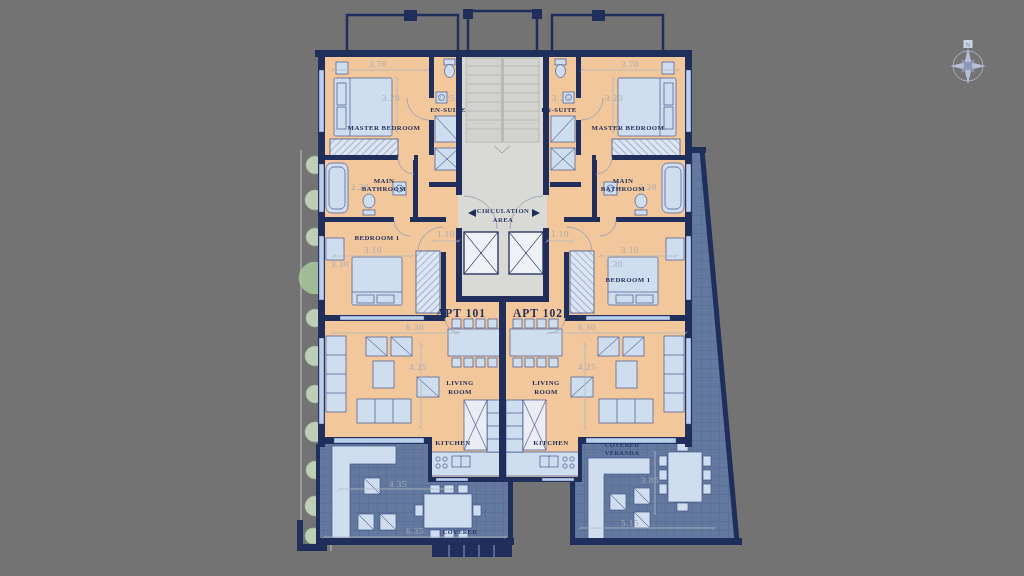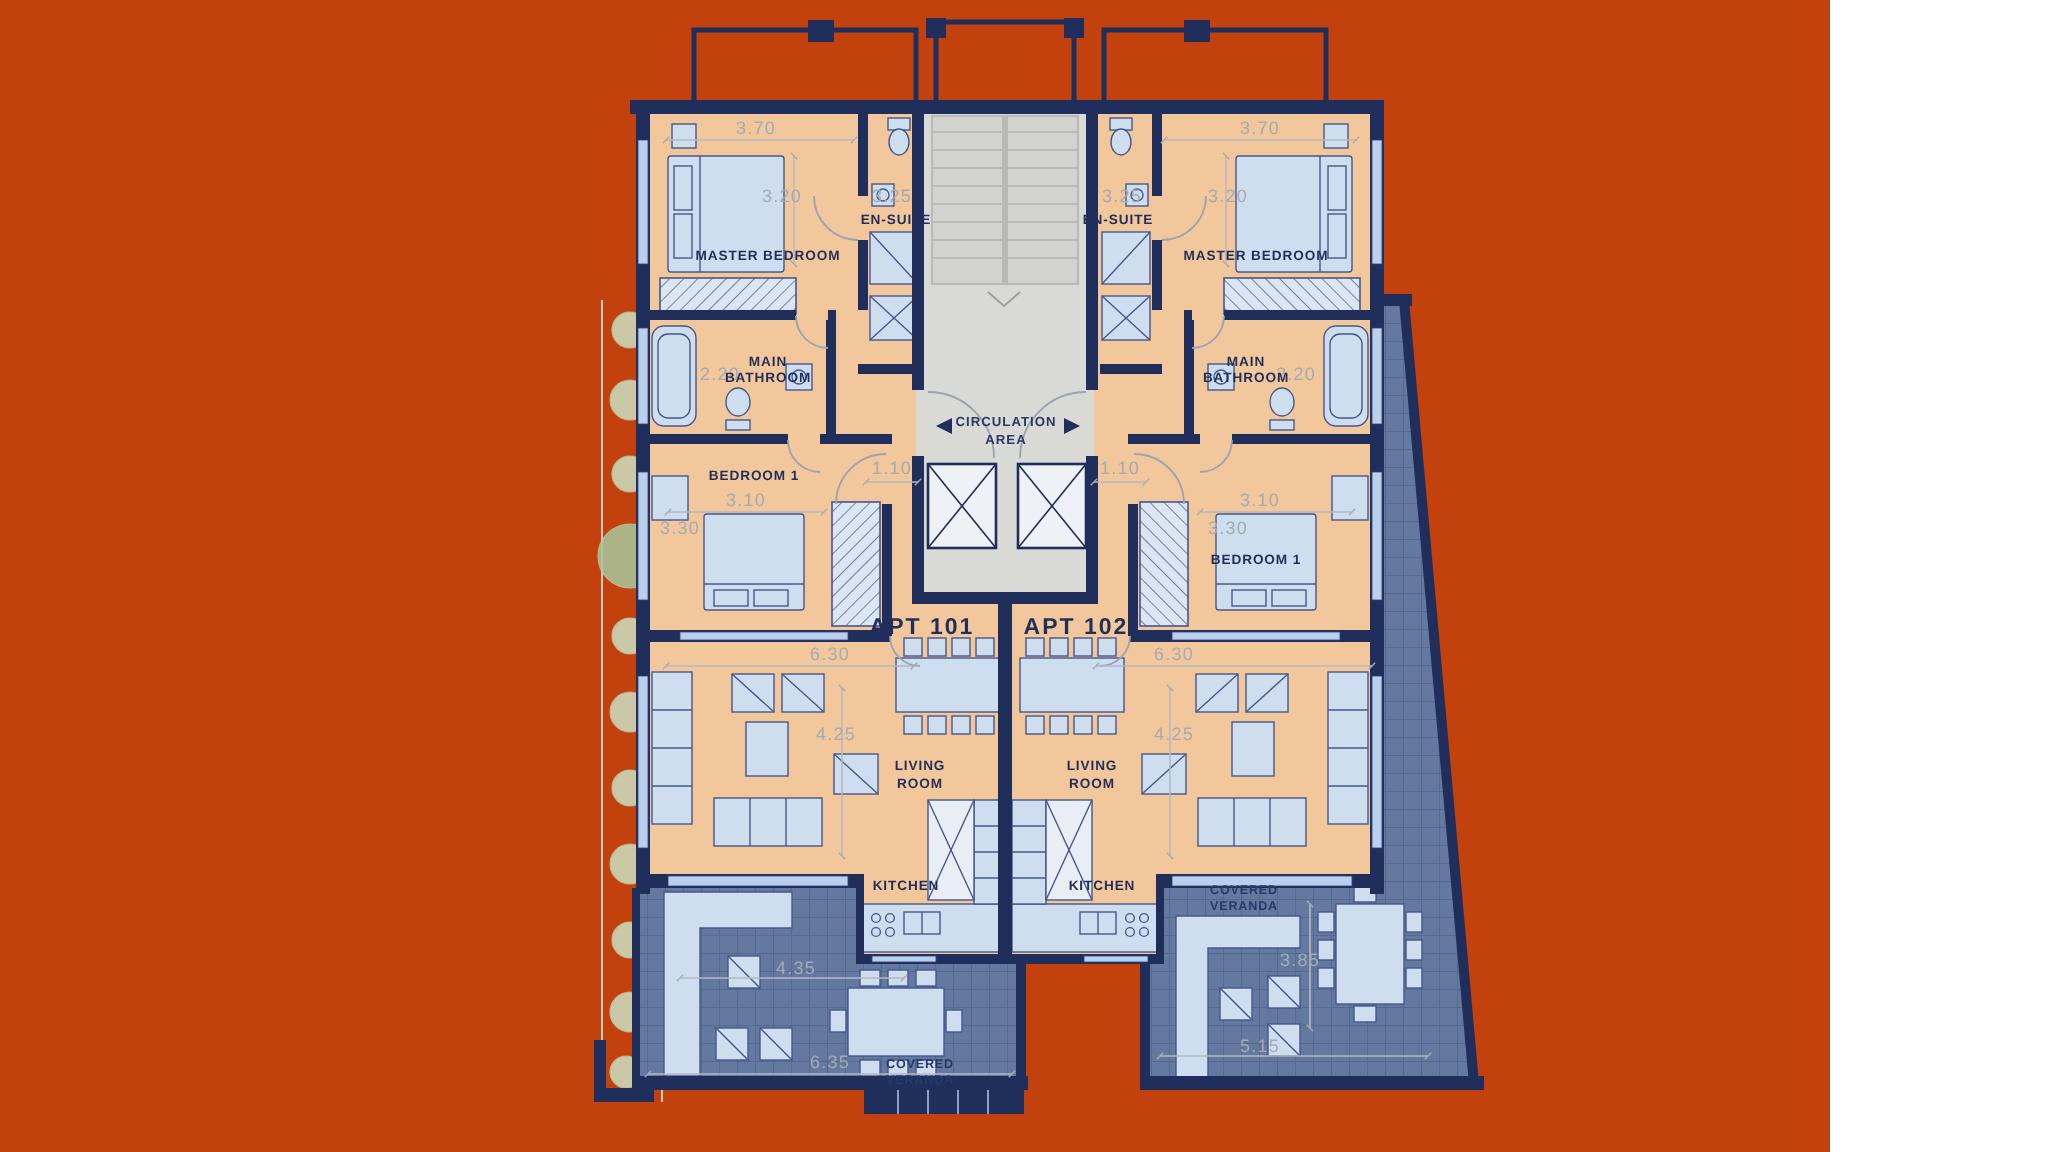--- a/index.html
+++ b/index.html
@@ -1,17 +1,17 @@
 <!DOCTYPE html>
 <html><head>
 <meta charset="utf-8">
 <style>
   html,body{margin:0;padding:0;background:#ffffff;}
-  .stage{position:relative;width:915px;height:576px;background:#c2410c;overflow:hidden;
-         font-family:Liberation Sans, sans-serif;}
+  .stage{position:relative;width:1024px;height:576px;background:#737373;overflow:hidden;
+         font-family:Liberation Serif, serif;}
   svg{display:block;}
   .wall{fill:#1f2e5a;}
   .floor{fill:#f2c79c;}
   .fix{fill:#cfdeef;stroke:#45588c;stroke-width:0.7;}
   .fixline{stroke:#45588c;stroke-width:0.7;fill:none;}
   .win{fill:#b9cfec;stroke:#31427a;stroke-width:0.4;}
   .arc{fill:none;stroke:#9aa3b5;stroke-width:0.9;}
   .dimline{stroke:#b3bac2;stroke-width:0.8;}
   .room-label{font-size:6.8px;font-weight:bold;fill:#1f2e5a;letter-spacing:0.45px;text-anchor:middle;}
   .dim{font-size:9px;fill:#a3abb4;letter-spacing:0.6px;text-anchor:middle;}

